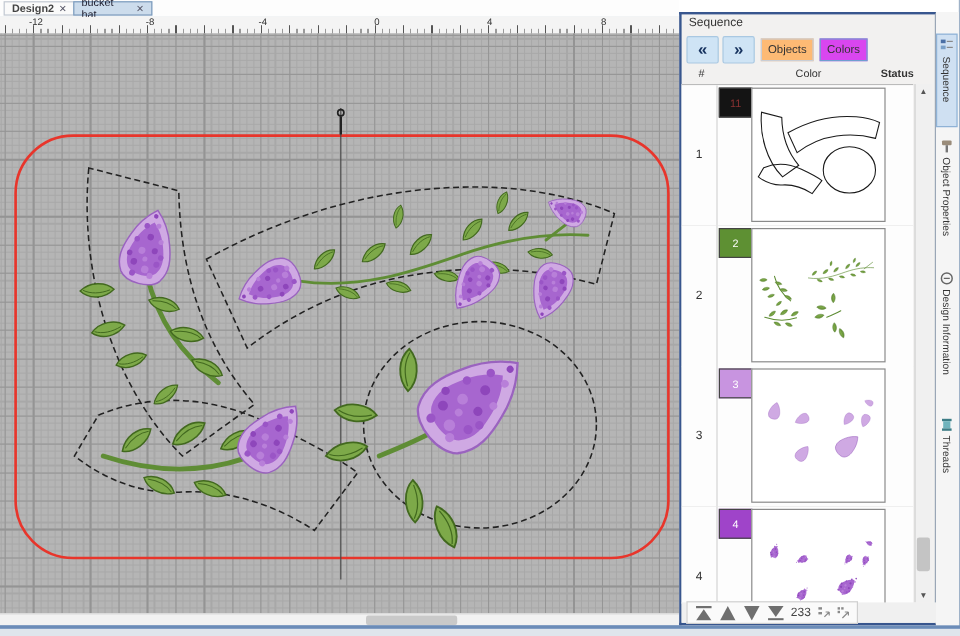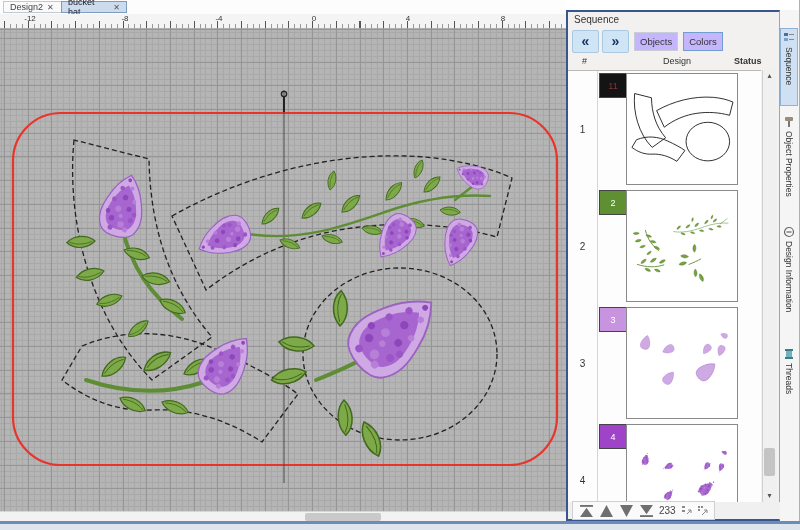--- a/index.html
+++ b/index.html
@@ -43,22 +43,22 @@
   
   .hscroll{position:absolute;left:0;top:511px;width:566px;height:10px;background:#f2f2f2;border-top:1px solid #d5d5d5;}
   .hscroll .thumb{position:absolute;left:305px;top:1px;width:76px;height:8px;background:#c9c9c9;border-radius:2px;}
   .bottombar{position:absolute;left:0;top:521px;width:800px;height:9px;background:#dfe5ec;border-top:3px solid #6b8cb8;box-sizing:border-box;}
 
   
   .seqpanel{position:absolute;left:566px;top:10px;width:214px;height:511px;background:#f2f1f0;border:2px solid #38568e;border-right:1px solid #9aa6b6;box-sizing:border-box;}
   .seq-title{position:absolute;left:6px;top:2px;font-size:10px;color:#333;}
   .seq-toolbar{position:absolute;left:4px;top:17px;height:24px;display:flex;align-items:center;gap:3px;}
   .navbtn{width:25px;height:21px;background:#cfe4f5;border:1px solid #a9c8e2;border-radius:2px;color:#16325e;font-size:14px;font-weight:bold;display:flex;align-items:center;justify-content:center;line-height:1;}
-  .viewbtn{height:17px;padding:0 5px;font-size:9.5px;color:#333;background:#c4b5fd;border:1px solid #c9ced6;display:flex;align-items:center;margin-left:2px;}
-  .viewbtn.active{background:#c4b5fd;border:1px solid #6f9ecf;}
+  .viewbtn{height:17px;padding:0 5px;font-size:9.5px;color:#333;background:#fdba74;border:1px solid #c9ced6;display:flex;align-items:center;margin-left:2px;}
+  .viewbtn.active{background:#d946ef;border:1px solid #6f9ecf;}
   .seq-cols{position:absolute;left:0;top:44px;width:100%;height:13px;font-size:9px;color:#333;}
   .seq-cols .c-num{position:absolute;left:14px;}
   .seq-cols .c-color{position:absolute;left:95px;}
   .seq-cols .c-status{position:absolute;left:166px;font-weight:bold;}
   .seq-list{position:absolute;left:0;top:58px;width:193px;height:432px;background:#fbfbfb;border-top:1px solid #bbb;overflow:hidden;}
   .srow{position:absolute;left:0;width:193px;height:117px;border-bottom:1px solid #c2c2c2;background:#fdfdfd;}
   .srow .num{position:absolute;left:0;top:0;width:29px;height:100%;display:flex;align-items:center;justify-content:center;font-size:10px;color:#333;border-right:1px solid #d5d5d5;}
   .chip{position:absolute;left:31px;top:2px;width:26px;height:23px;border:1px solid #444;display:flex;align-items:center;justify-content:center;font-size:9px;}
   .tbox{position:absolute;left:58px;top:2px;width:112px;height:112px;background:#fff;border:1px solid #8a8a8a;box-sizing:border-box;}
   .tbox svg{width:100%;height:100%;}
@@ -77,21 +77,21 @@
   .side-tab.active{background:#cfe0f2;border:1px solid #8fb2d6;}
   .side-tab .vtxt{writing-mode:vertical-rl;font-size:8.5px;color:#333;white-space:nowrap;}
   .side-ico{width:12px;height:12px;flex:0 0 auto;}
 </style>
 </head>
 <body>
 
 <div class="app">
 
   <div class="tabbar">
-    <div class="doc-tab" style="left:3px;width:80px;">
+    <div class="doc-tab" style="left:3px;width:80px;font-weight:bold;">
       <span>Design2</span>
       <span class="x">✕</span>
     </div>
     <div class="doc-tab active" style="left:61px;width:66px;">
       <span>bucket hat</span>
       <span class="x">✕</span>
     </div>
   </div>
 
   <div class="ruler">
@@ -239,21 +239,21 @@
 
     <div class="seq-toolbar">
       <div class="navbtn">«</div>
       <div class="navbtn">»</div>
       <div class="viewbtn">Objects</div>
       <div class="viewbtn active">Colors</div>
     </div>
 
     <div class="seq-cols">
       <span class="c-num">#</span>
-      <span class="c-color">Design</span>
+      <span class="c-color">Color</span>
       <span class="c-status">Status</span>
     </div>
 
     <div class="seq-list">
       <div class="srow" style="top:0">
         <div class="num">1</div>
         <div class="chip" style="background: rgb(20, 20, 20); color: rgb(139, 50, 50);">11</div>
         <div class="tbox">
           <svg viewBox="40 90 490 360">
               <g fill="none" stroke="#1a1a1a" stroke-width="4">

